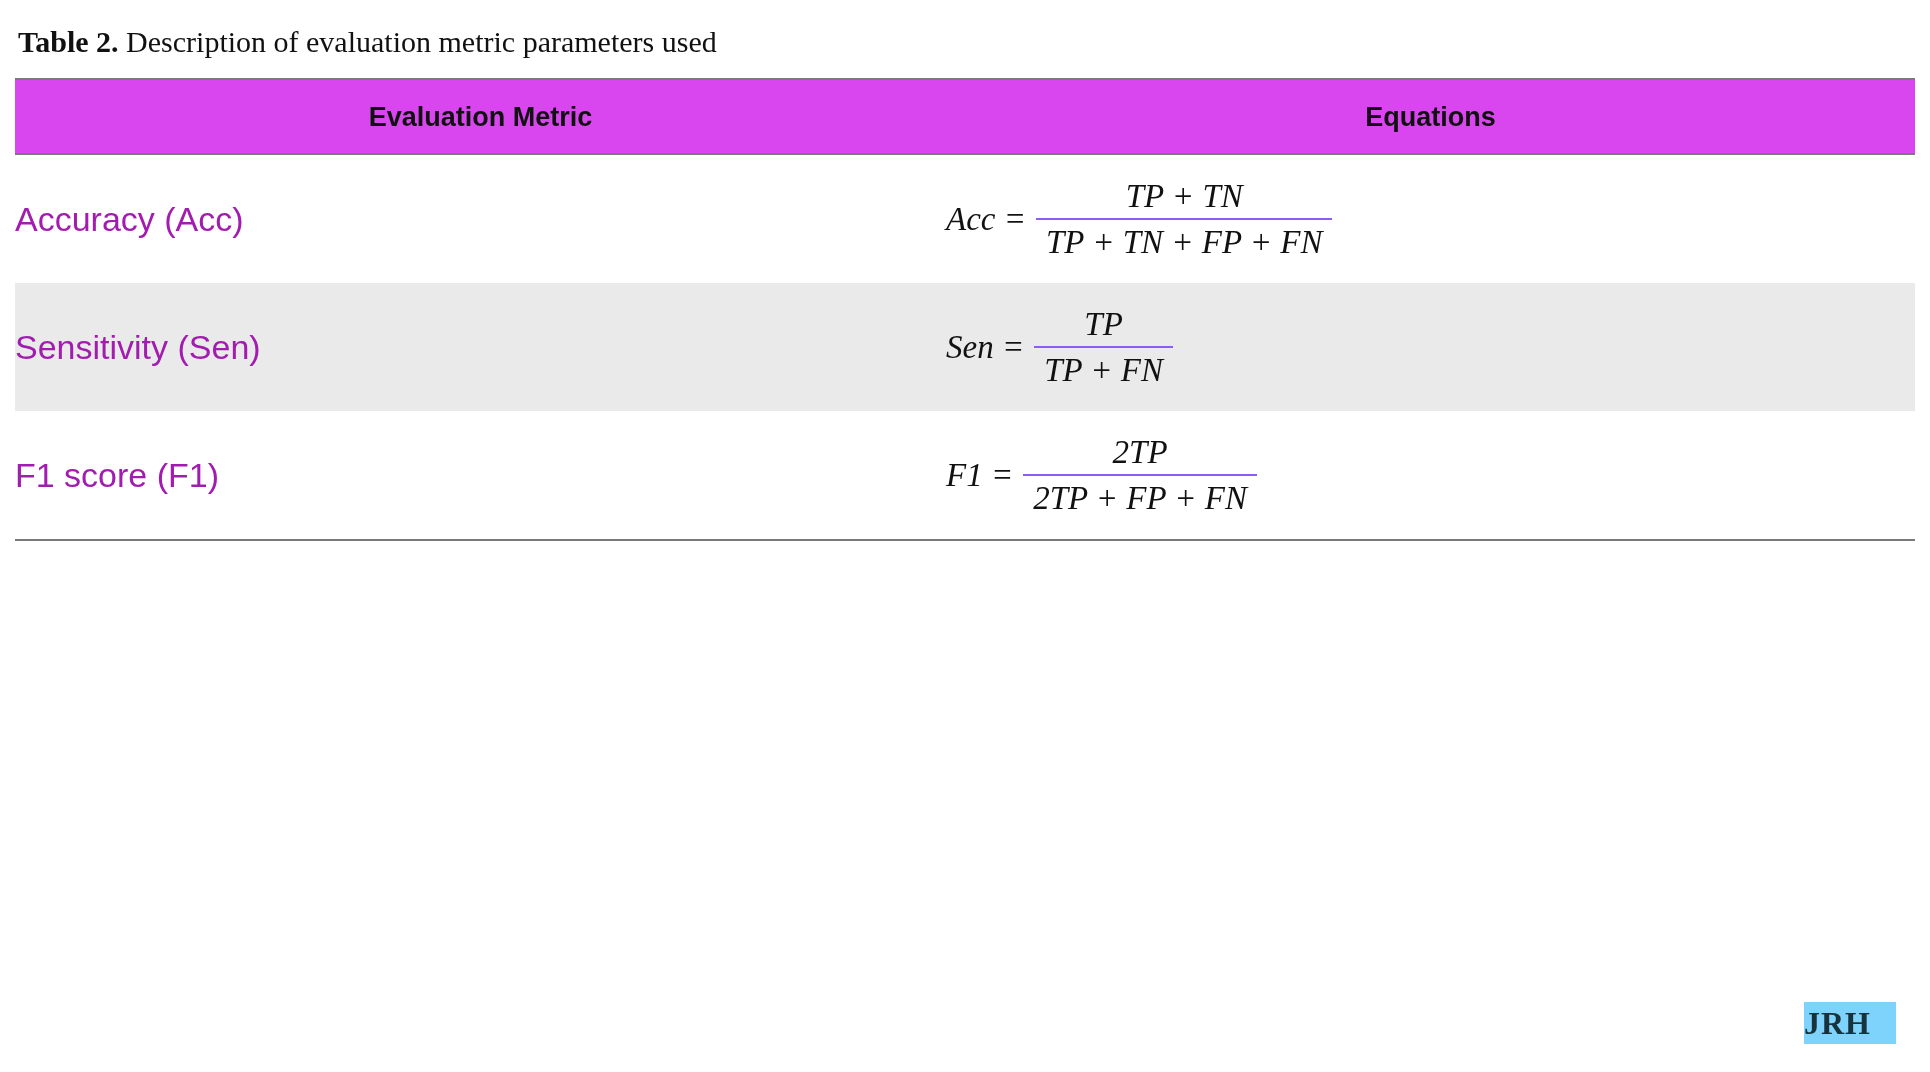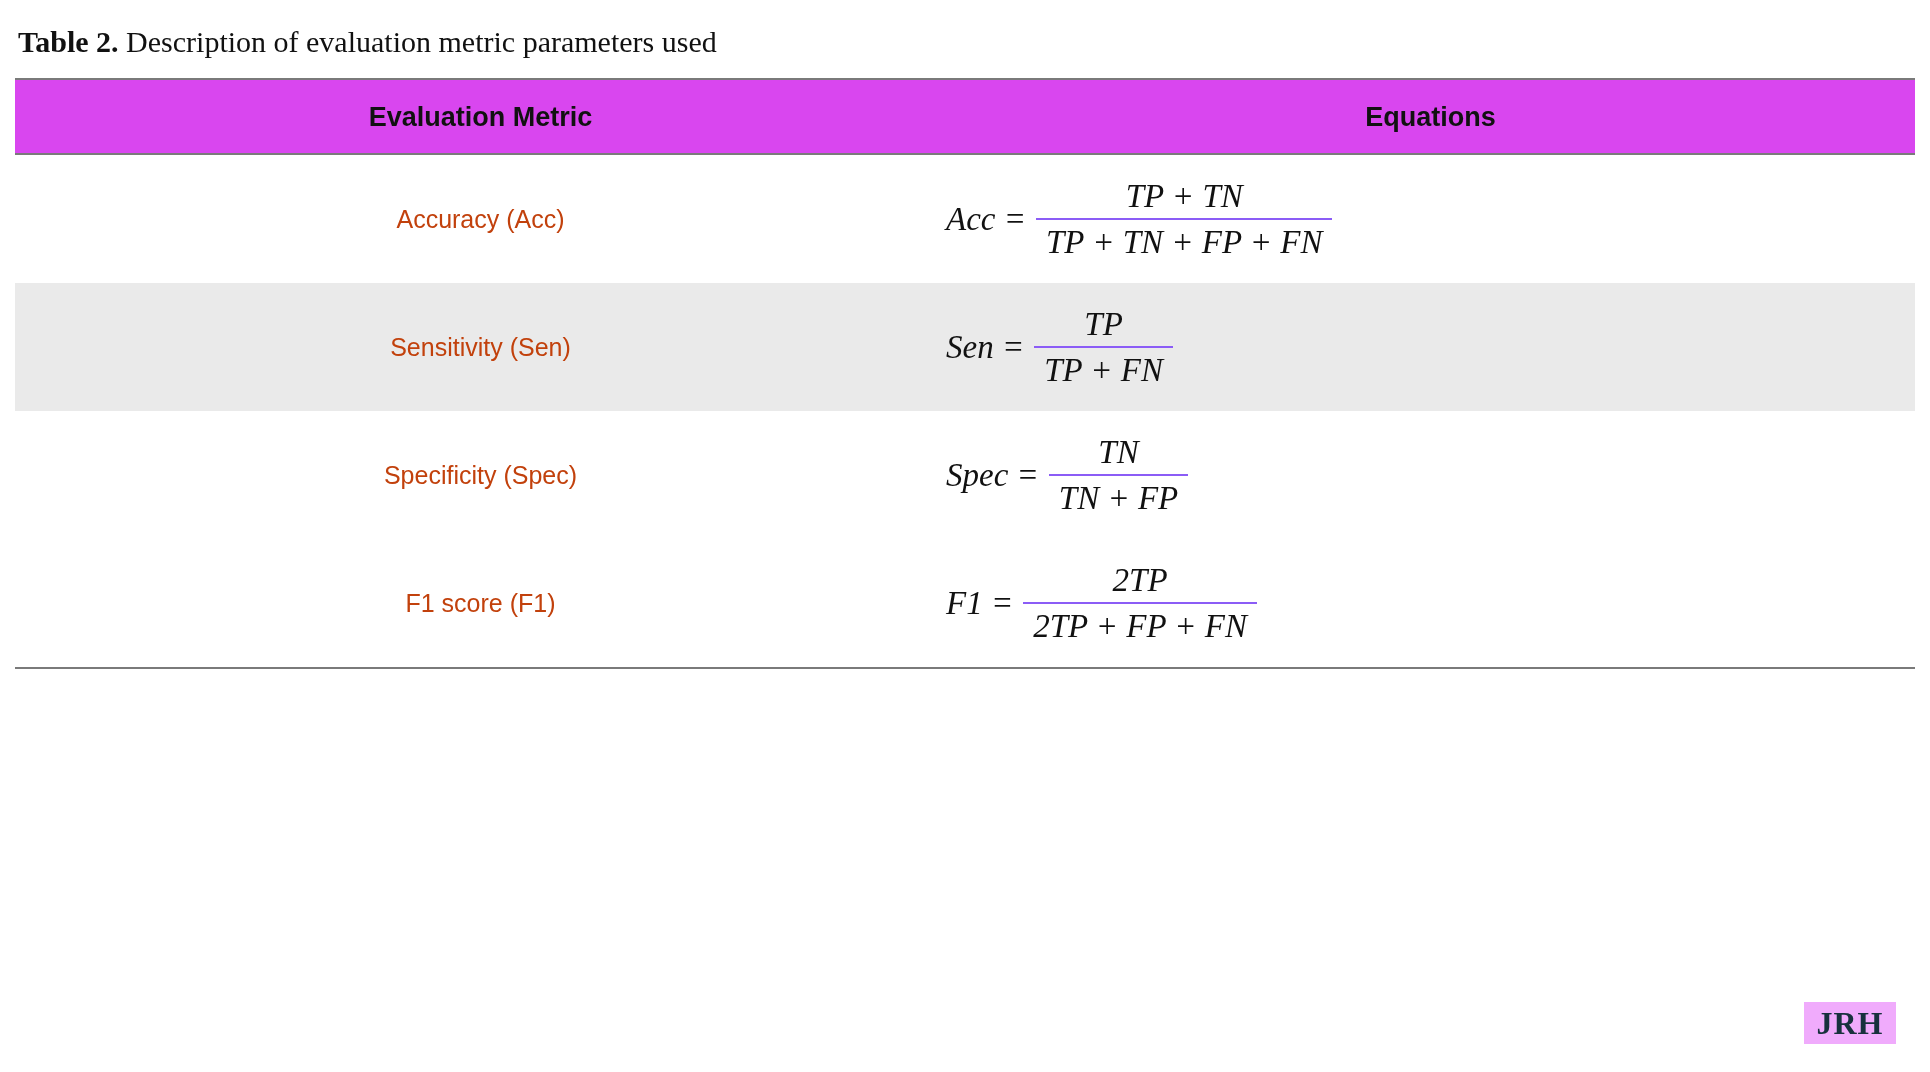--- a/index.html
+++ b/index.html
@@ -61,24 +61,24 @@
     height: 128px;
     vertical-align: middle;
   }
   table.metrics tbody tr.shaded td {
     background: #eaeaea;
   }
   table.metrics tbody tr.last td {
     border-bottom: 2px solid #7a7a7a;
   }
   .metric-name {
-    text-align: center;
-    font-size: 25px;
+    text-align: left;
+    font-size: 34px;
     font-family: "Liberation Sans", sans-serif;
-    color: #c2410c;
+    color: #a21caf;
   }
   .eq-cell {
     text-align: left;
   }
   .equation {
     display: inline-flex;
     align-items: center;
     justify-content: center;
     font-family: "Liberation Serif", serif;
     font-style: italic;
@@ -106,24 +106,24 @@
     white-space: nowrap;
     border-top: 2px solid #8b5cf6;
   }
 
   .logo {
     position: absolute;
     right: 34px;
     bottom: 28px;
     width: 92px;
     height: 42px;
-    background: #f0abfc;
+    background: #7dd3fc;
     display: flex;
     align-items: center;
-    justify-content: center;
+    justify-content: flex-start;
   }
   .logo .logo-text {
     font-family: "Liberation Serif", serif;
     font-weight: bold;
     font-size: 32px;
     letter-spacing: 1px;
     color: #17313d;
   }
 </style>
 </head>
@@ -168,32 +168,20 @@
           <span class="equation">
             <span class="eq-lhs">Sen =</span>
             <span class="frac">
               <span class="num">TP</span>
               <span class="den">TP + FN</span>
             </span>
           </span>
         </td>
       </tr>
 
-      <tr>
-        <td class="metric-name">Specificity (Spec)</td>
-        <td class="eq-cell">
-          <span class="equation">
-            <span class="eq-lhs">Spec =</span>
-            <span class="frac">
-              <span class="num">TN</span>
-              <span class="den">TN + FP</span>
-            </span>
-          </span>
-        </td>
-      </tr>
 
 
       <tr class="last">
         <td class="metric-name">F1 score (F1)</td>
         <td class="eq-cell">
           <span class="equation">
             <span class="eq-lhs">F1 =</span>
             <span class="frac">
               <span class="num">2TP</span>
               <span class="den">2TP + FP + FN</span>

